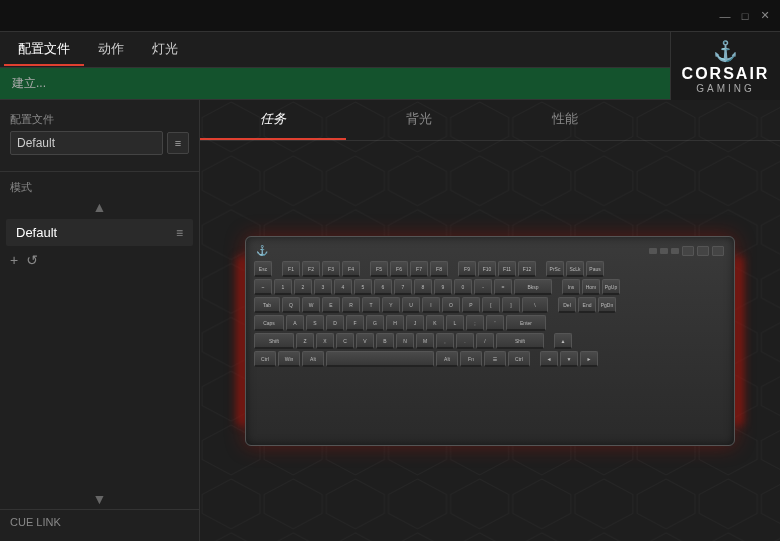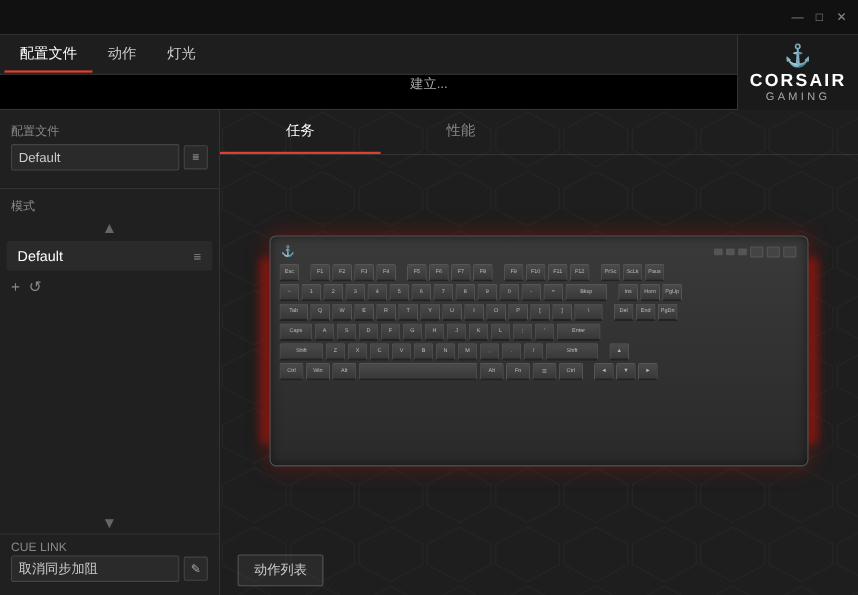--- a/index.html
+++ b/index.html
@@ -72,27 +72,26 @@
     }
     .logo-icon {
       color: #ccc;
       font-size: 20px;
       margin-bottom: 2px;
     }
 
     
     .sub-bar {
       height: 32px;
-      background: #000000;
+      background: #14532d;
       display: flex;
       align-items: center;
       padding: 0 12px;
       gap: 16px;
       border-bottom: 1px solid #333;
-      flex-direction: column;
     }
     .sub-btn {
       color: #aaa;
       cursor: pointer;
       font-size: 12px;
     }
 
     
     .main-layout {
       display: flex;
@@ -233,20 +232,21 @@
     .content-tab {
       padding: 10px 60px;
       color: #888;
       cursor: pointer;
       font-size: 13px;
       border-bottom: 2px solid transparent;
     }
     .content-tab.active {
       color: #fff;
       border-bottom: 2px solid #e04030;
+      font-style: italic;
     }
 
     
     .keyboard-area {
       flex: 1;
       display: flex;
       align-items: center;
       justify-content: center;
       padding: 16px;
       position: relative;
@@ -453,42 +453,37 @@
       <span class="mode-action-btn">+</span>
       <span class="mode-action-btn">↺</span>
     </div>
 
     <div style="flex:1;"></div>
 
     <div class="chevron-down">▼</div>
 
     <div class="cue-link-section">
       <div class="cue-link-label">CUE LINK</div>
-      <div class="cue-link-row">
-        <select class="dropdown">
-          <option>取消同步加阻</option>
-        </select>
-        <div class="icon-btn">✎</div>
-      </div>
     </div>
   </div>
 
   <div class="content-area" style="position:relative;">
 
     <svg class="hex-pattern" viewBox="0 0 560 440" xmlns="http://www.w3.org/2000/svg">
       <defs>
         <pattern id="hexPat" x="0" y="0" width="60" height="52" patternUnits="userSpaceOnUse">
           <polygon points="30,2 58,17 58,35 30,50 2,35 2,17" fill="none" stroke="#888" stroke-width="1"></polygon>
         </pattern>
       </defs>
       <rect width="100%" height="100%" fill="url(#hexPat)"></rect>
     </svg>
 
     <div class="content-tabs">
       <div class="content-tab active">任务</div>
+      <div class="content-tab">背光</div>
       <div class="content-tab">性能</div>
     </div>
 
     <div class="keyboard-area">
       <div class="keyboard-wrapper">
         <div class="keyboard-glow-left"></div>
         <div class="keyboard-glow-right"></div>
         <div class="keyboard-body">
 
           <div class="kb-top-bar">
@@ -617,17 +612,14 @@
               <div class="fn-gap"></div>
               <div class="key k1">◄</div>
               <div class="key k1">▼</div>
               <div class="key k1">►</div>
             </div>
           </div>
         </div>
       </div>
     </div>
 
-    <div class="action-list-area">
-      <button class="action-list-btn">动作列表</button>
-    </div>
   </div>
 </div>
 
 </body></html>

